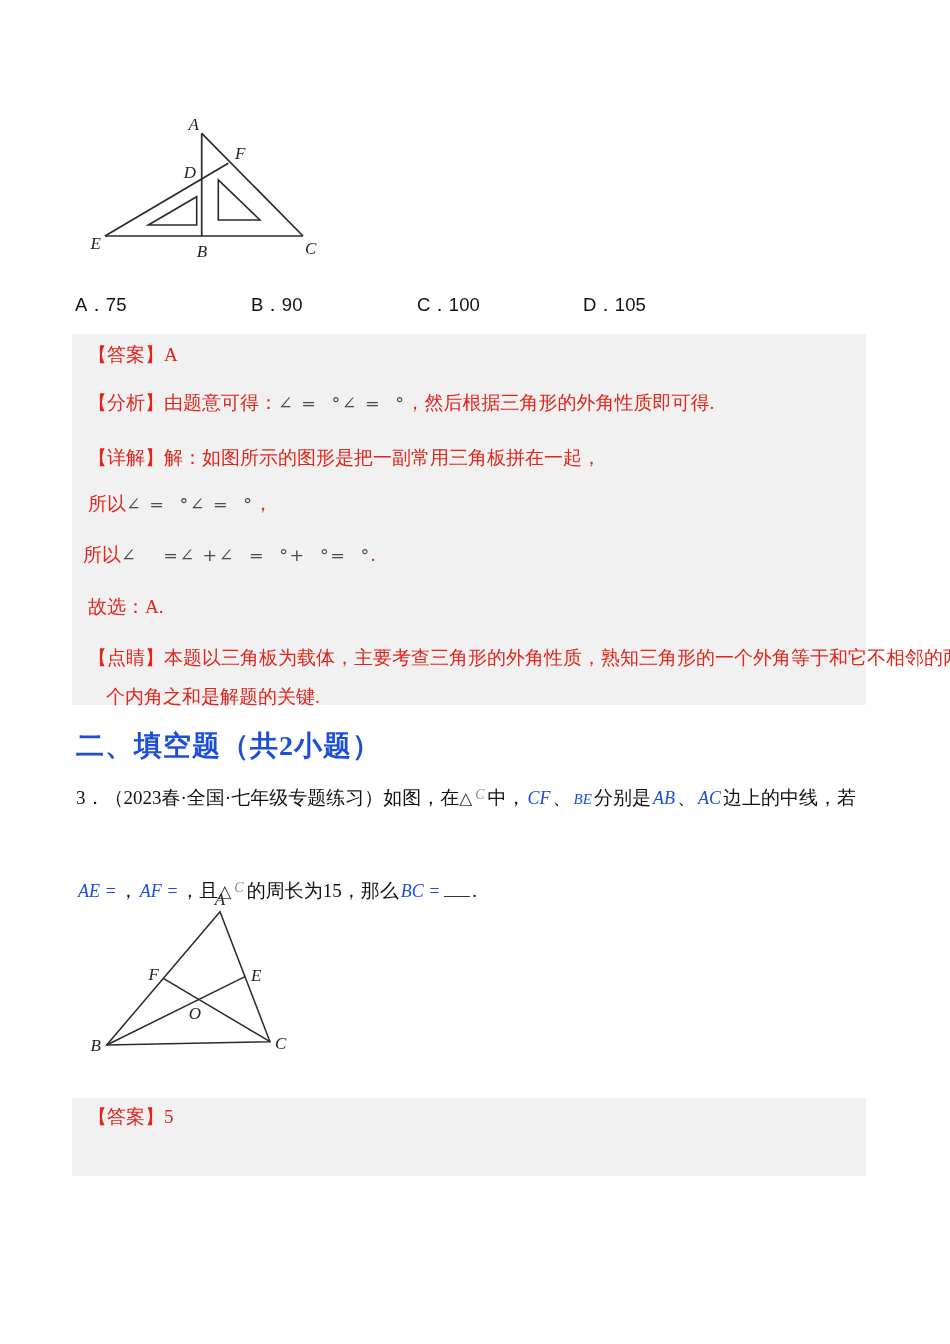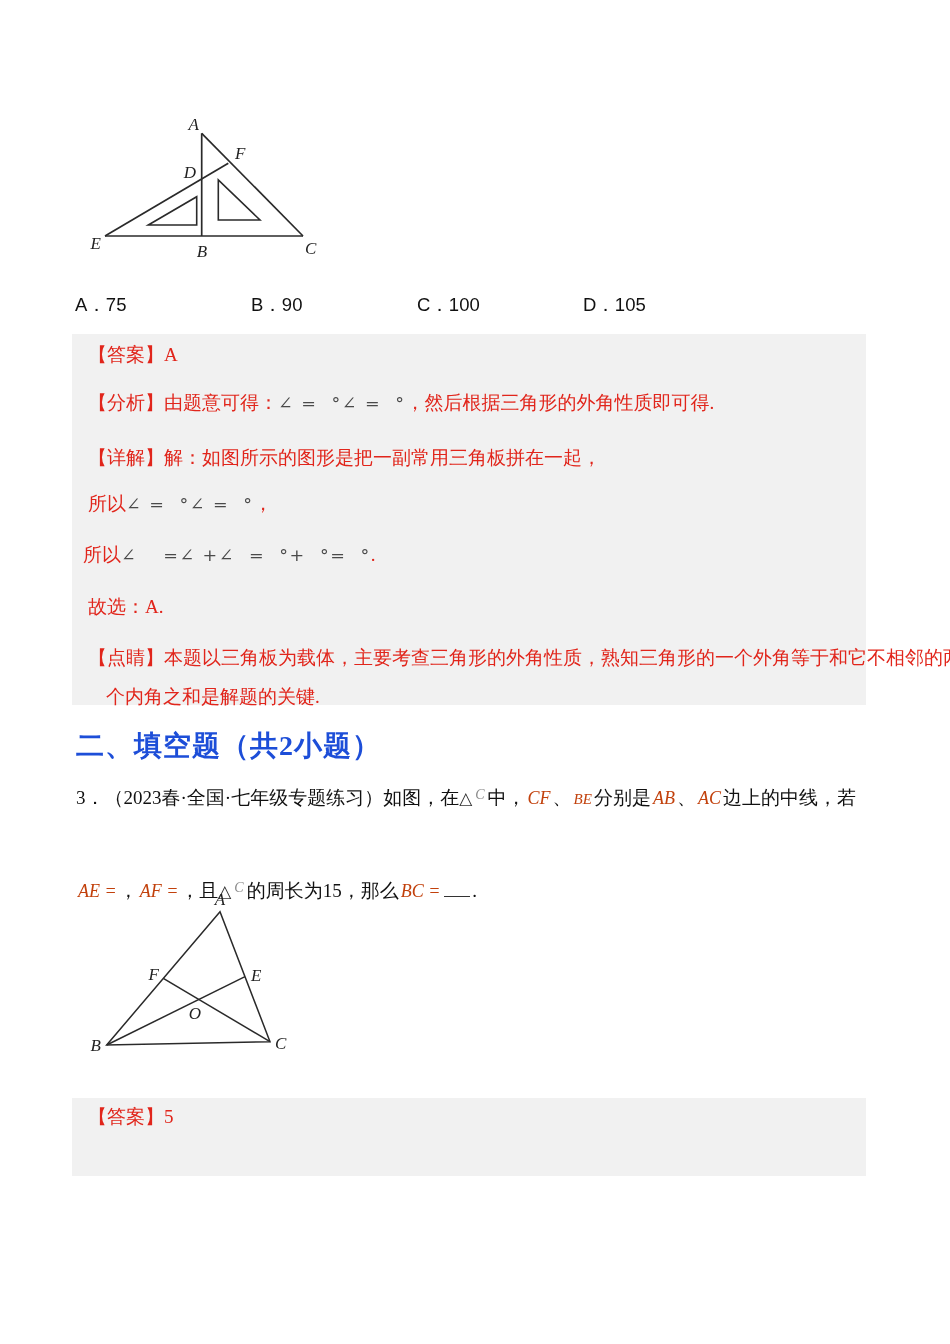--- a/index.html
+++ b/index.html
@@ -10,21 +10,21 @@
   .abs { position:absolute; }
   .gray-block { position:absolute; background:#f1f1f1; }
   .line { position:absolute; font-size:19px; line-height:24px; white-space:pre; color:#111; }
   .red { color:#e1251b; }
   .mathsym {
     font-family:"DejaVu Serif", serif; color:#4a4a4a;
     font-size:17.5px; letter-spacing:1.5px; white-space:pre;
   }
   .mvar {
     font-family:"Liberation Serif", serif; font-style:italic;
-    color:#c2410c; font-size:18px; padding:0 2px; white-space:pre;
+    color:#1d4ed8; font-size:18px; padding:0 2px; white-space:pre;
   }
   .tri { color:#333; font-size:17px; font-style:normal; }
   .faintc {
     font-family:"Liberation Serif", serif; font-style:italic;
     color:#8a8a8a; font-size:14px; position:relative; top:-5px; padding:0 3px;
   }
   .option {
     position:absolute; top:292px; font-size:18.5px;
     font-family:"Liberation Sans", sans-serif; color:#111; white-space:pre;
   }

